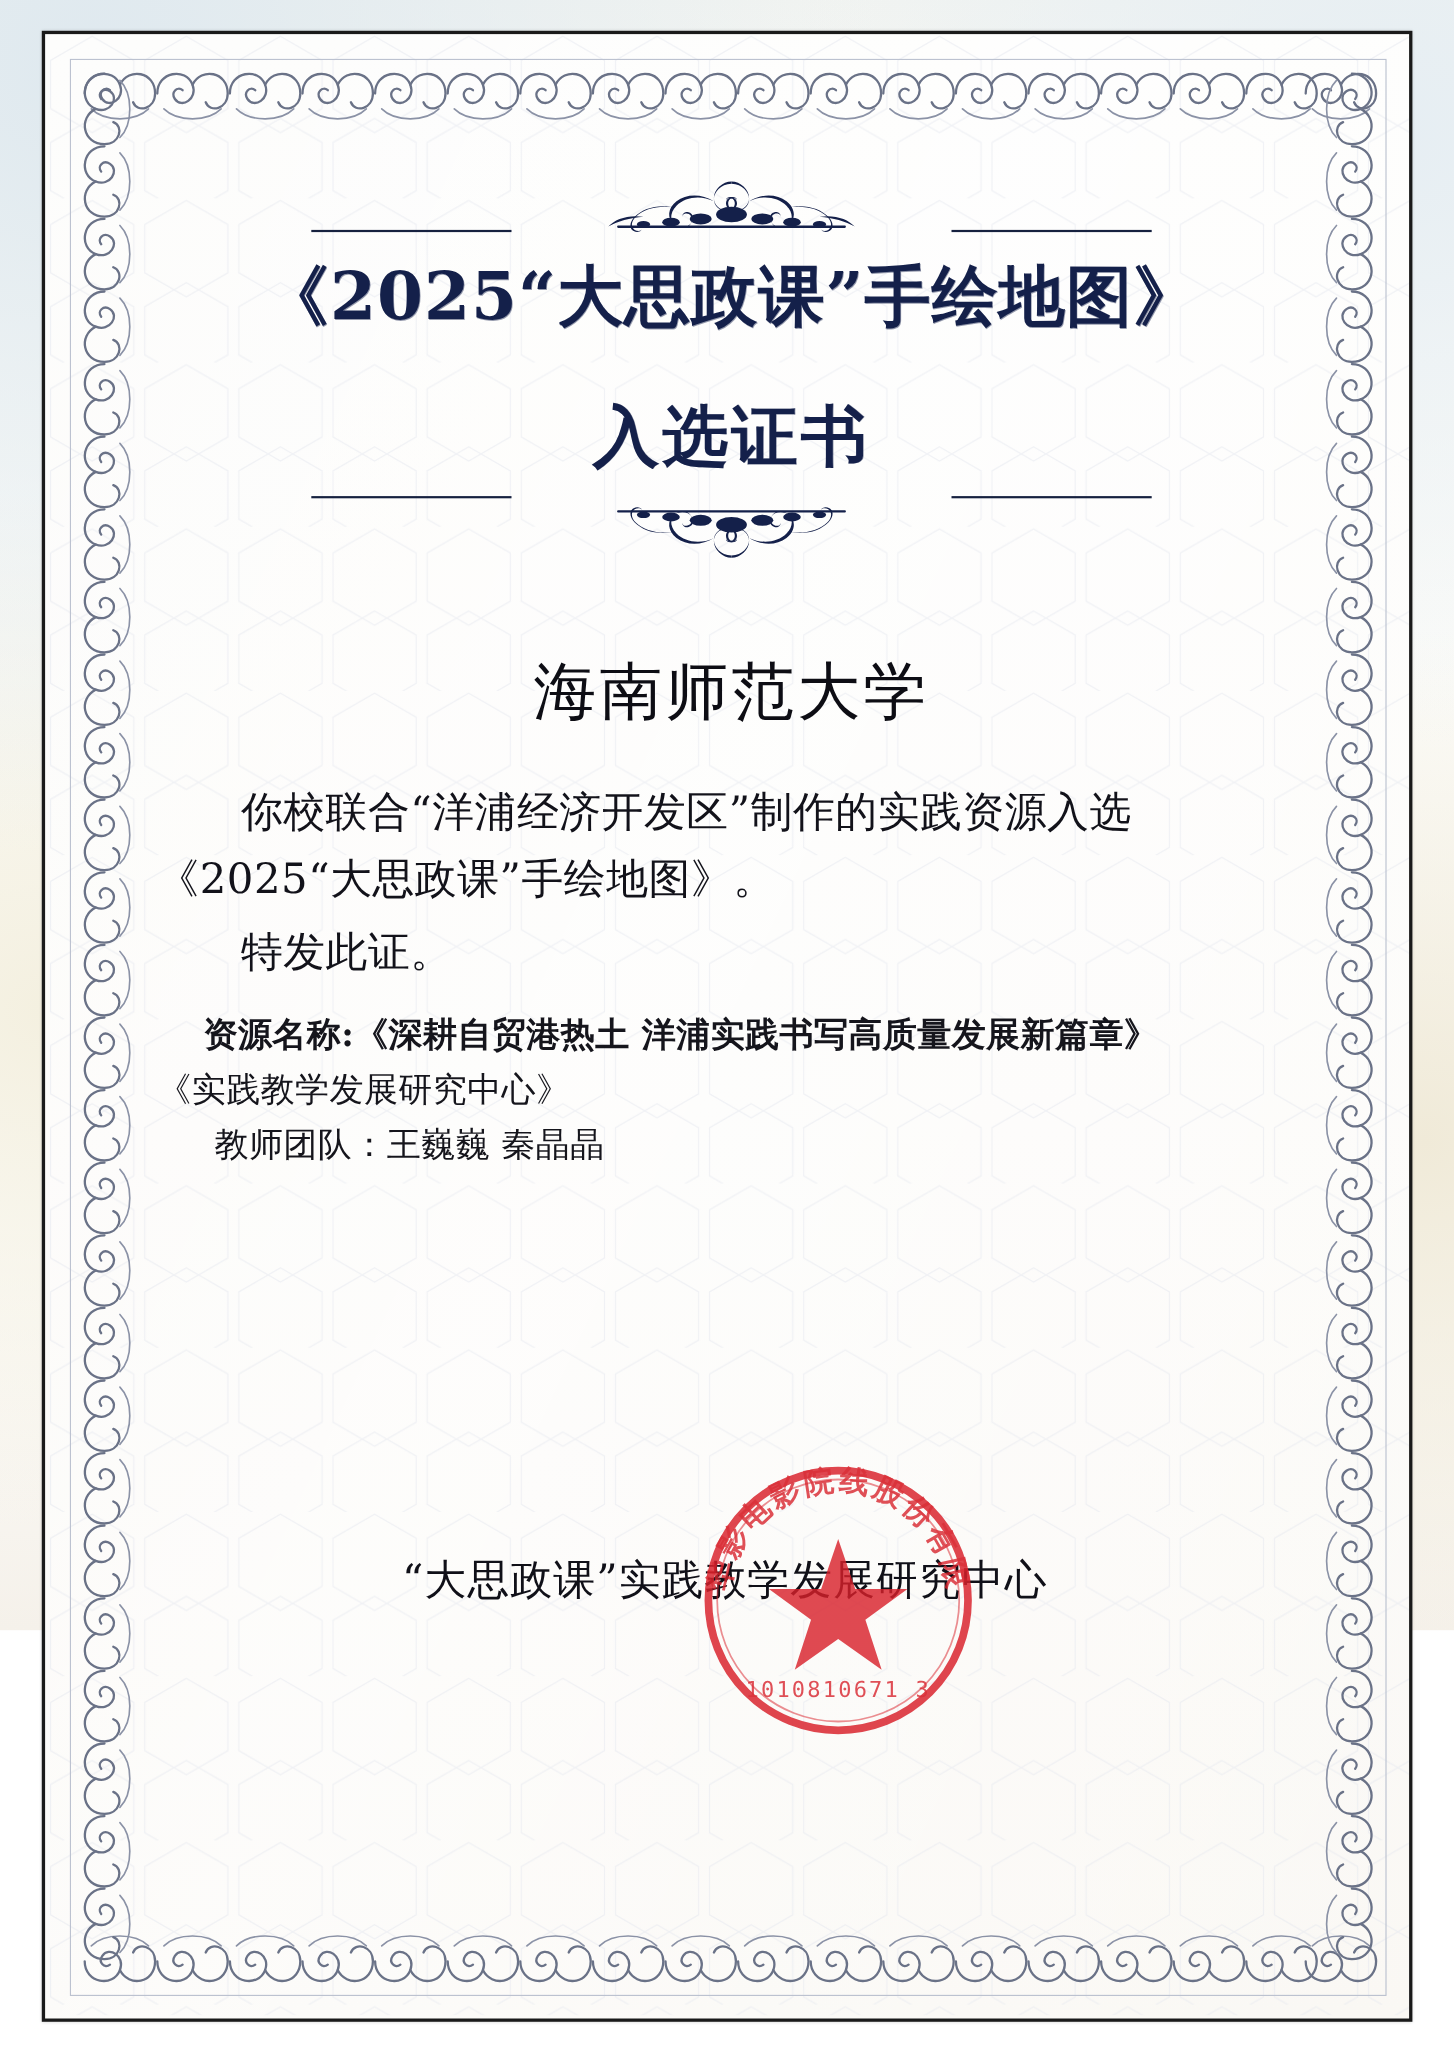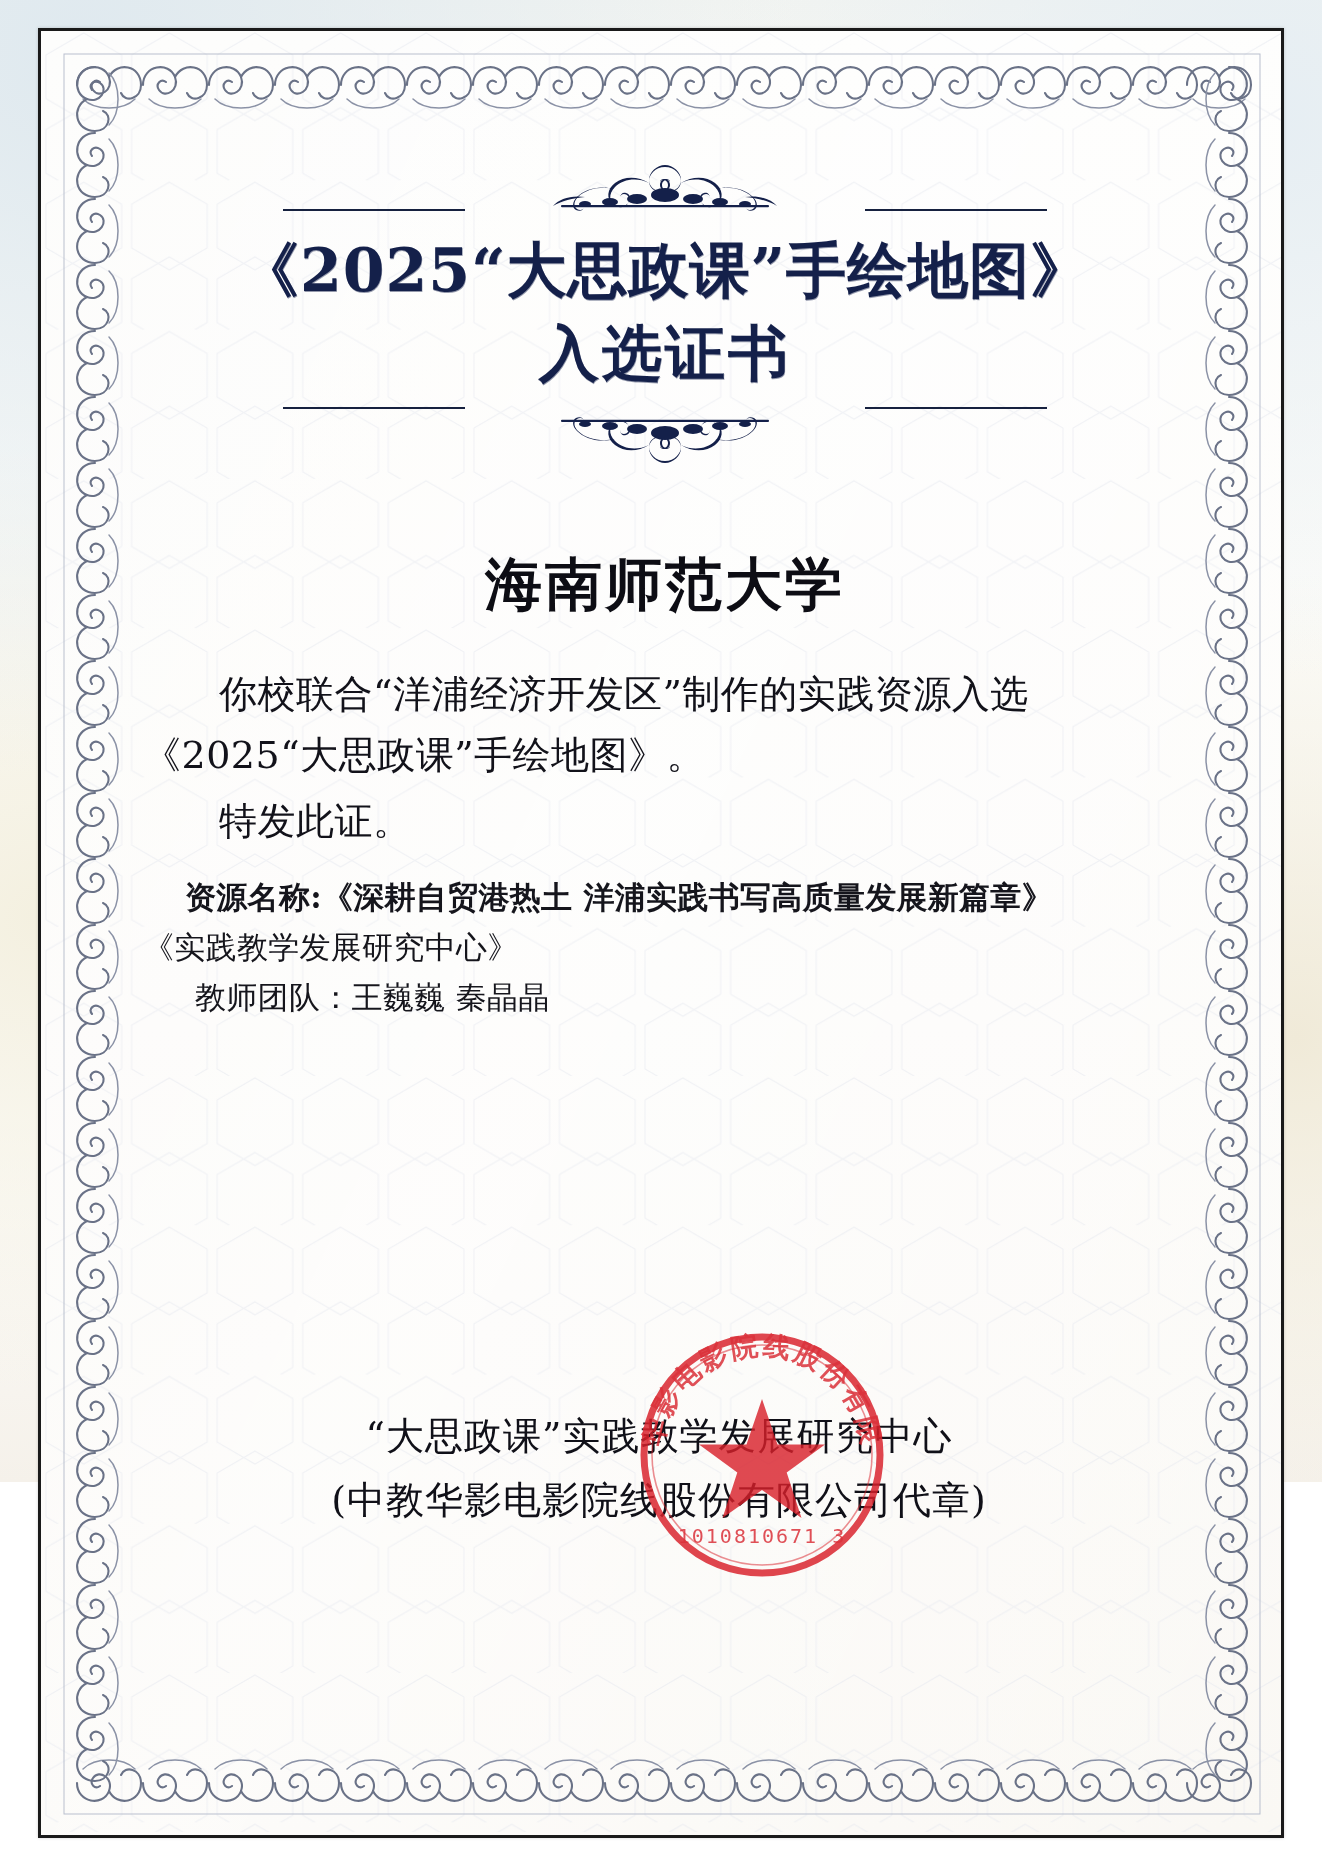--- a/index.html
+++ b/index.html
@@ -99,25 +99,25 @@
 
   .cert-title {
     font-family: "DejaVu Serif", "Liberation Serif", serif;
     font-weight: bold;
     color: #14204a;
     font-size: 60px;
     line-height: 1.38;
     letter-spacing: 1px;
     text-shadow: 0.6px 0.6px 0 rgba(20,32,74,0.45);
   }
-  .cert-title .line2 { letter-spacing: 3px; }
+  .cert-title .line2 { letter-spacing: 3px; margin-top: 44px; }
 
   .recipient {
     font-family: "DejaVu Serif", "Liberation Serif", serif;
-    font-weight: bold;
+    font-weight: normal;
     color: #0d0d14;
     font-size: 57px;
     letter-spacing: 3px;
     margin-top: 66px;
     margin-bottom: 40px;
   }
 
   .body-text {
     text-align: left;
     color: #12121a;
@@ -387,21 +387,20 @@
           <span>《实践教学发展研究中心》</span>
         </div>
         <div class="row indent-3">
           <span>教师团队：</span><span>王巍巍  秦晶晶</span>
         </div>
       </div>
     </div>
 
     <div id="signature">
       <div class="sig-line">“大思政课”实践教学发展研究中心</div>
-      <div class="sig-line">(中教华影电影院线股份有限公司代章)</div>
     </div>
 
     <svg id="seal" viewBox="0 0 252 252">
       <defs>
         <path id="sealArcTop" d="M 26 126 A 100 100 0 0 1 226 126"></path>
         <path id="sealArcBottom" d="M 44 126 A 82 82 0 0 0 208 126"></path>
       </defs>
       <g stroke="#d8202a" fill="none">
         <circle cx="126" cy="126" r="118" stroke-width="7" opacity="0.9"></circle>
         <circle cx="126" cy="126" r="110" stroke-width="1.6" opacity="0.55"></circle>

